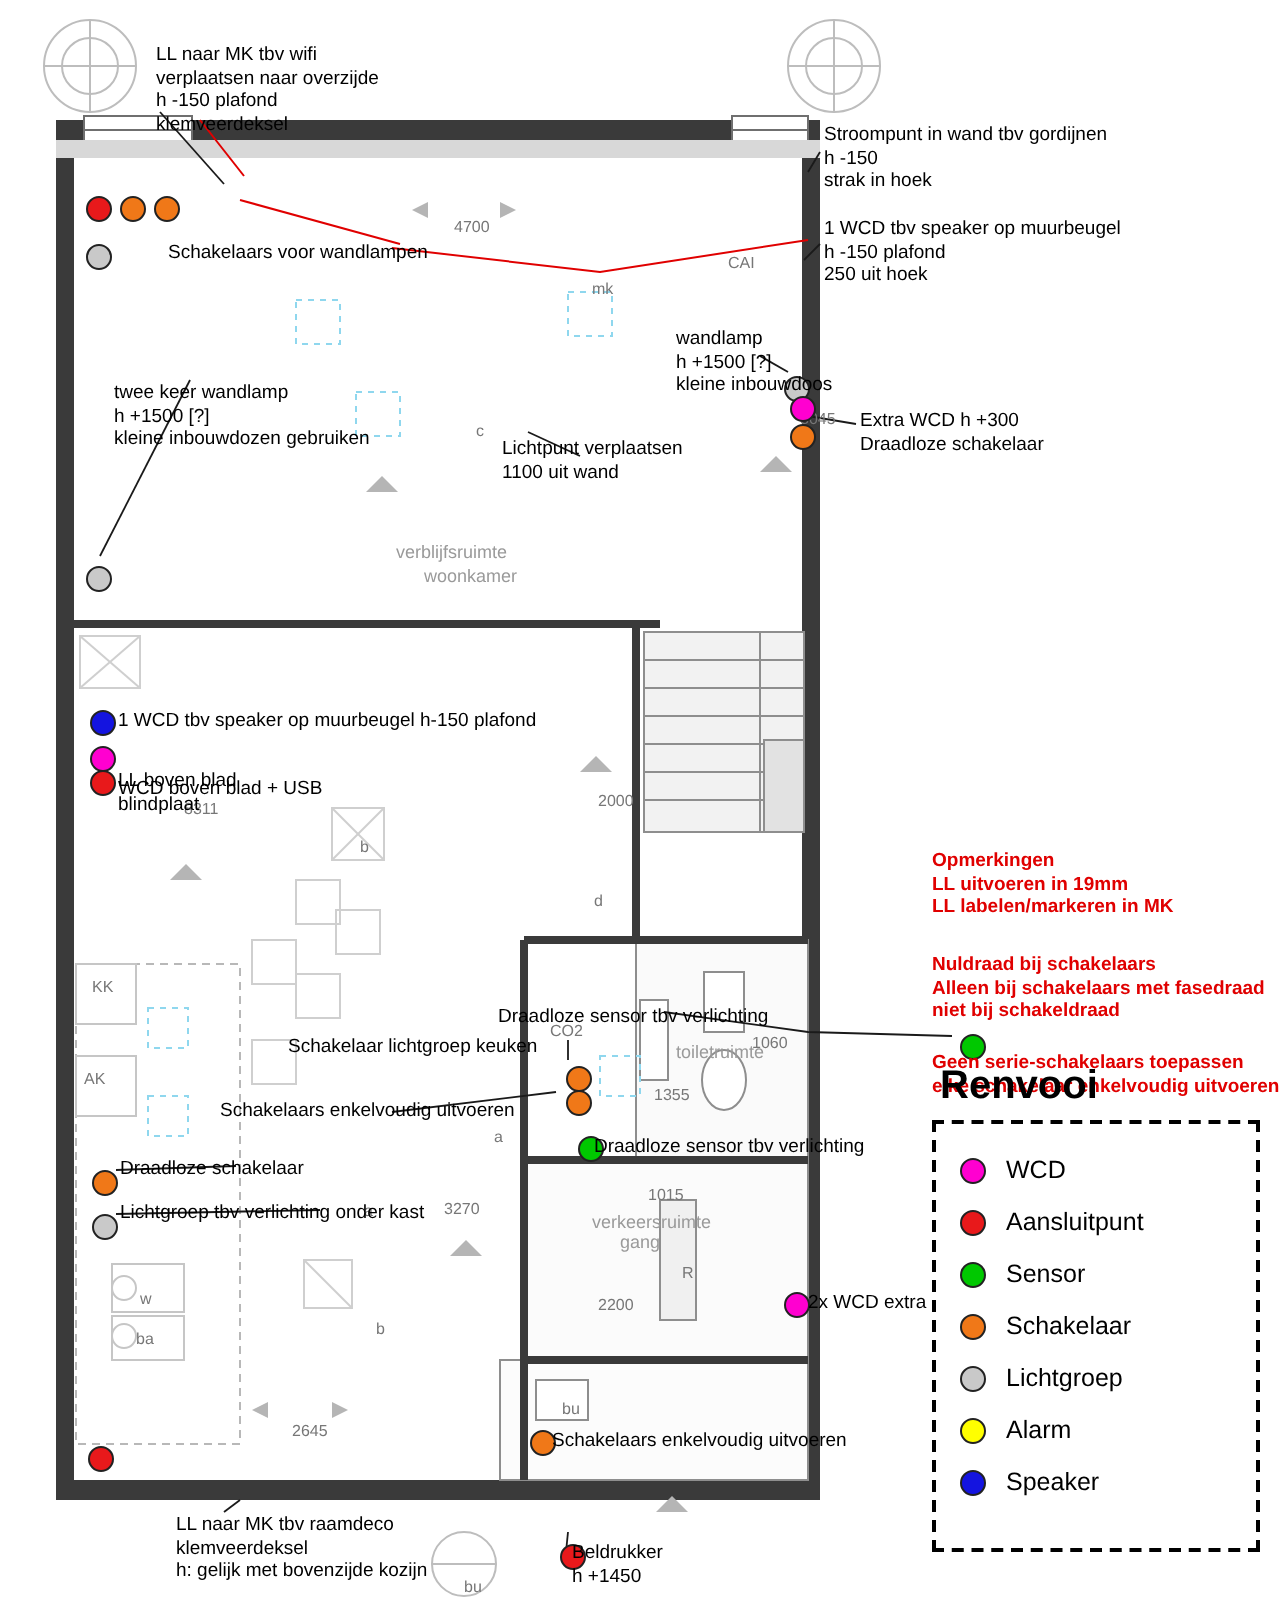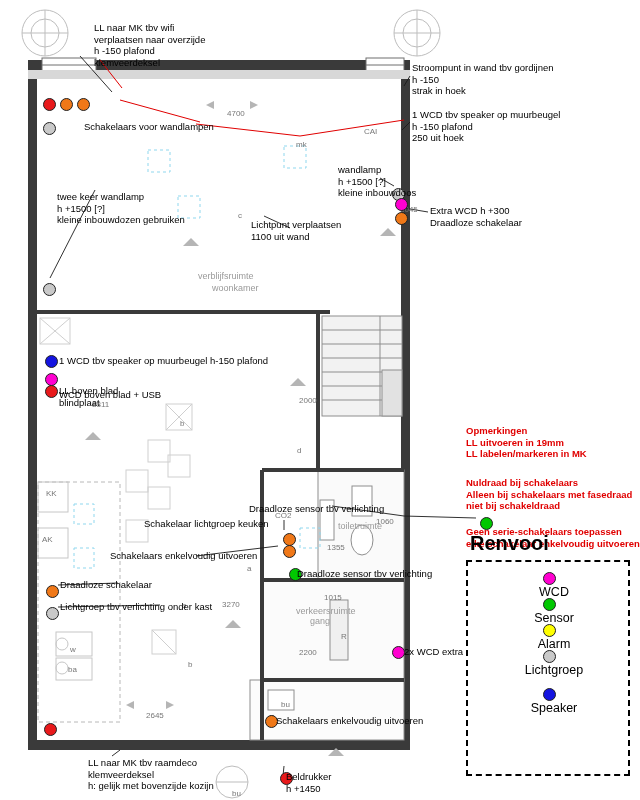--- a/index.html
+++ b/index.html
@@ -26,21 +26,21 @@
   .dimtext{position:absolute;font-size:8px;color:#777;}
   
   .legend{
     position:absolute;left:466px;top:560px;width:164px;height:216px;
     border:2px dashed #000;background:#fff;box-sizing:border-box;
   }
   .legend-title{
     position:absolute;left:470px;top:532px;font-size:20px;font-weight:bold;color:#000;
   }
   .legend-row{
-    display:flex;align-items:center;height:26px;margin-left:12px;flex-direction:column;
+    display:flex;align-items:center;height:26px;margin-left:12px;
   }
   .legend-row .sw{
     width:13px;height:13px;border-radius:50%;border:1px solid #222;box-sizing:border-box;
     margin-right:10px;flex:0 0 auto;
   }
   .legend-row .lb{font-size:12.5px;color:#000;}
 </style>
 </head>
 <body>
 
@@ -252,21 +252,21 @@
       <div class="dot md" style="left: 289px; top: 568px; background: rgb(0, 200, 0);"></div>
       <div class="dot md" style="left: 46px; top: 585px; background: rgb(240, 120, 24);"></div>
       <div class="dot md" style="left: 46px; top: 607px; background: rgb(201, 201, 201);"></div>
       <div class="dot md" style="left: 392px; top: 646px; background: rgb(255, 0, 208);"></div>
       <div class="dot md" style="left: 265px; top: 715px; background: rgb(240, 120, 24);"></div>
       <div class="dot md" style="left: 44px; top: 723px; background: rgb(232, 25, 27);"></div>
       <div class="dot md" style="left: 280px; top: 772px; background: rgb(232, 25, 27);"></div>
     </div>
 
   <div id="notes">
-      <div class="note" style="left: 94px; top: 22px;">LL naar MK tbv wifi
+      <div class="note" style="left: 78px; top: 22px;">LL naar MK tbv wifi
 verplaatsen naar overzijde
 h -150 plafond
 klemveerdeksel</div>
       <div class="note" style="left: 412px; top: 62px;">Stroompunt in wand tbv gordijnen
 h -150
 strak in hoek</div>
       <div class="note" style="left: 412px; top: 109px;">1 WCD tbv speaker op muurbeugel
 h -150 plafond
 250 uit hoek</div>
       <div class="note" style="left: 57px; top: 121px; margin-left: 27px;">Schakelaars voor wandlampen</div>
@@ -310,31 +310,39 @@
     </div>
 
   <div class="legend-title">Renvooi</div>
   <div class="legend">
     <div id="legend-rows">
         <div class="legend-row" style="margin-top: 10px;">
           <span class="sw" style="background: rgb(255, 0, 208);"></span>
           <span class="lb">WCD</span>
         </div>
         <div class="legend-row" style="margin-top: 0px;">
+          <span class="sw" style="background: rgb(232, 25, 27);"></span>
+          <span class="lb">Aansluitpunt</span>
+        </div>
+        <div class="legend-row" style="margin-top: 0px;">
           <span class="sw" style="background: rgb(0, 200, 0);"></span>
           <span class="lb">Sensor</span>
         </div>
         <div class="legend-row" style="margin-top: 0px;">
+          <span class="sw" style="background: rgb(240, 120, 24);"></span>
+          <span class="lb">Schakelaar</span>
+        </div>
+        <div class="legend-row" style="margin-top: 0px;">
+          <span class="sw" style="background: rgb(201, 201, 201);"></span>
+          <span class="lb">Lichtgroep</span>
+        </div>
+        <div class="legend-row" style="margin-top: 0px;">
           <span class="sw" style="background: rgb(255, 255, 0);"></span>
           <span class="lb">Alarm</span>
         </div>
         <div class="legend-row" style="margin-top: 0px;">
-          <span class="sw" style="background: rgb(201, 201, 201);"></span>
-          <span class="lb">Lichtgroep</span>
-        </div>
-        <div class="legend-row" style="margin-top: 12px;">
           <span class="sw" style="background: rgb(20, 20, 224);"></span>
           <span class="lb">Speaker</span>
         </div>
       </div>
   </div>
 
 </div>
 
 </body></html>

